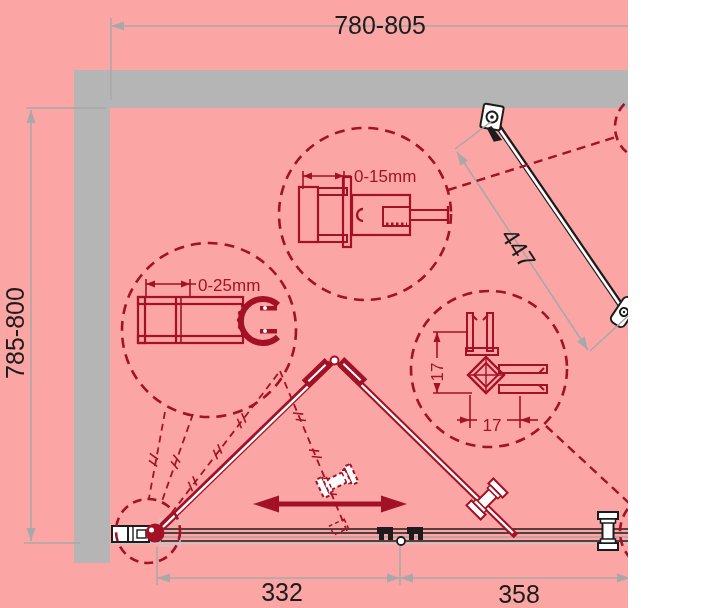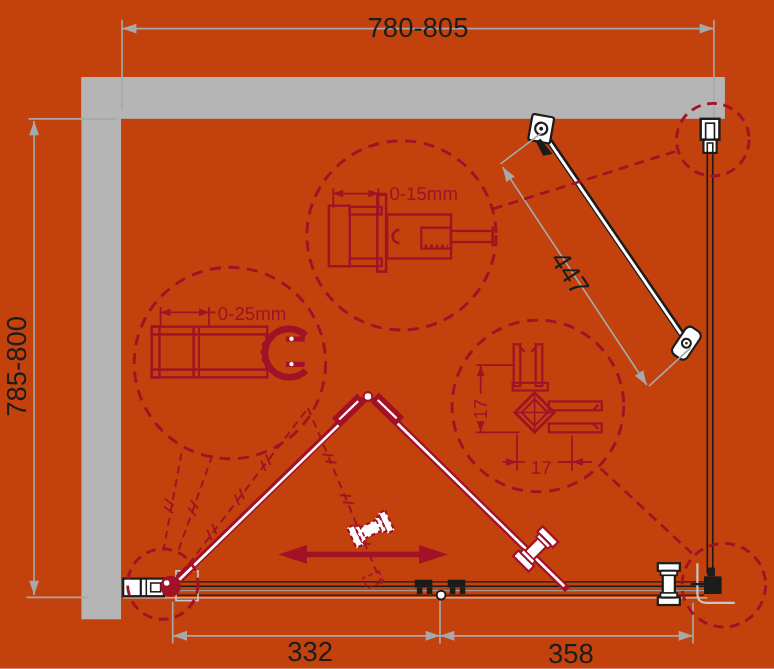--- a/index.html
+++ b/index.html
@@ -1,20 +1,20 @@
 <!DOCTYPE html>
 <html style="--accent-red: #a31126; --wall-gray: #b5b5b5; --dim-gray: #a8a8a8; --line-black: #1c1c1c; --track-gray: #999999; --tray-gray: #c6c6c6;"><head>
 <meta charset="utf-8">
 <style>
   :root{
     --accent-red:#a31126; --wall-gray:#b5b5b5; --dim-gray:#a8a8a8;
     --line-black:#1c1c1c; --track-gray:#999999; --tray-gray:#c6c6c6;
   }
   html,body{margin:0;padding:0;background:#fff}
-  #stage{width:704px;height:608px;position:relative;background:#c2410c;overflow:hidden}
+  #stage{width:628px;height:608px;position:relative;background:#fca5a5;overflow:hidden}
   svg{display:block}
   svg text{font-family:"Liberation Sans","DejaVu Sans",sans-serif;fill:var(--line-black)}
   .w{fill:var(--wall-gray);stroke:none}
   .k{stroke:var(--line-black);fill:none}
   .kf{fill:var(--line-black);stroke:none}
   .kw{stroke:var(--line-black);fill:#fff}
   .g{stroke:var(--dim-gray);fill:none}
   .gf{fill:var(--dim-gray);stroke:none}
   .t{stroke:var(--track-gray);fill:none}
   .r{stroke:var(--accent-red);fill:none}

